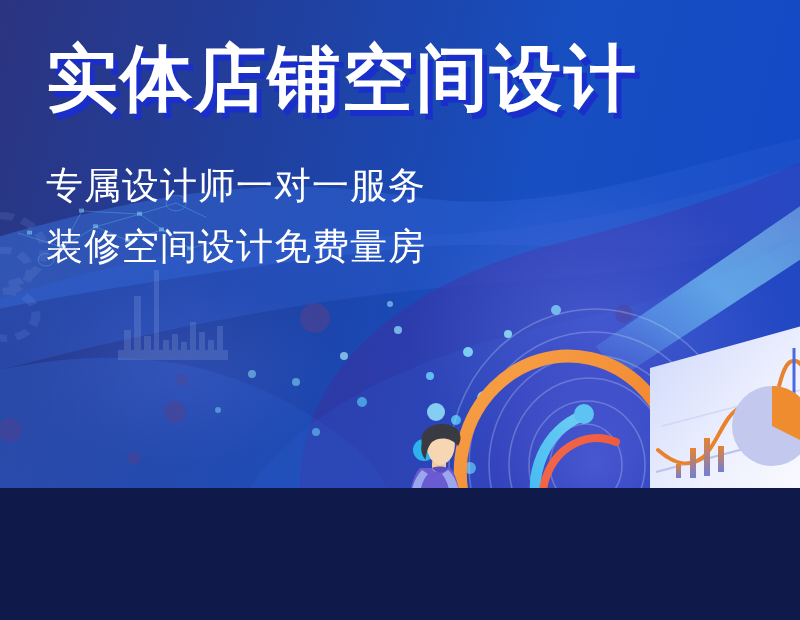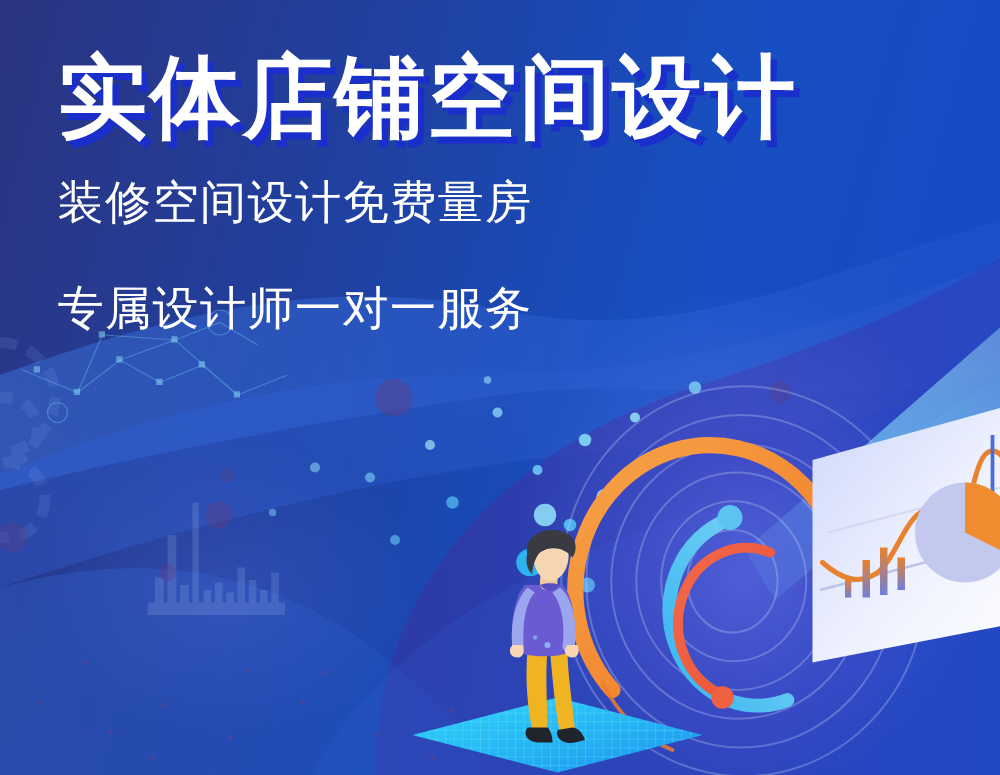--- a/index.html
+++ b/index.html
@@ -7,21 +7,21 @@
     padding: 0;
     background: #0f1a4a;
   }
   body {
     font-family: "Liberation Sans", "DejaVu Sans", sans-serif;
   }
 
   #banner {
     position: relative;
     width: 800px;
-    height: 620px;
+    height: 488px;
     overflow: hidden;
     background: linear-gradient(105deg, #2b3480 0%, #20409f 32%, #174ec0 62%, #1348c8 100%);
   }
 
   .layer {
     position: absolute;
     inset: 0;
     width: 100%;
     height: 100%;
     pointer-events: none;
@@ -383,17 +383,17 @@
 
       <path d="M40,44 C44,50 52,50 56,44 C52,42 44,42 40,44 Z" fill="#5a4dc2"></path>
 
       <circle cx="46" cy="92" r="2.4" fill="#8fb8f5" opacity=".9"></circle>
       <circle cx="36" cy="86" r="1.8" fill="#8fb8f5" opacity=".7"></circle>
     </g>
   </svg>
 
   <div id="text-block">
     <h1 id="headline">实体店铺空间设计</h1>
+    <p class="subline" id="sub-1">专属设计师一对一服务</p>
     <p class="subline" id="sub-2">装修空间设计免费量房</p>
-    <p class="subline" id="sub-1">专属设计师一对一服务</p>
   </div>
 
 </div>
 
 </body></html>

